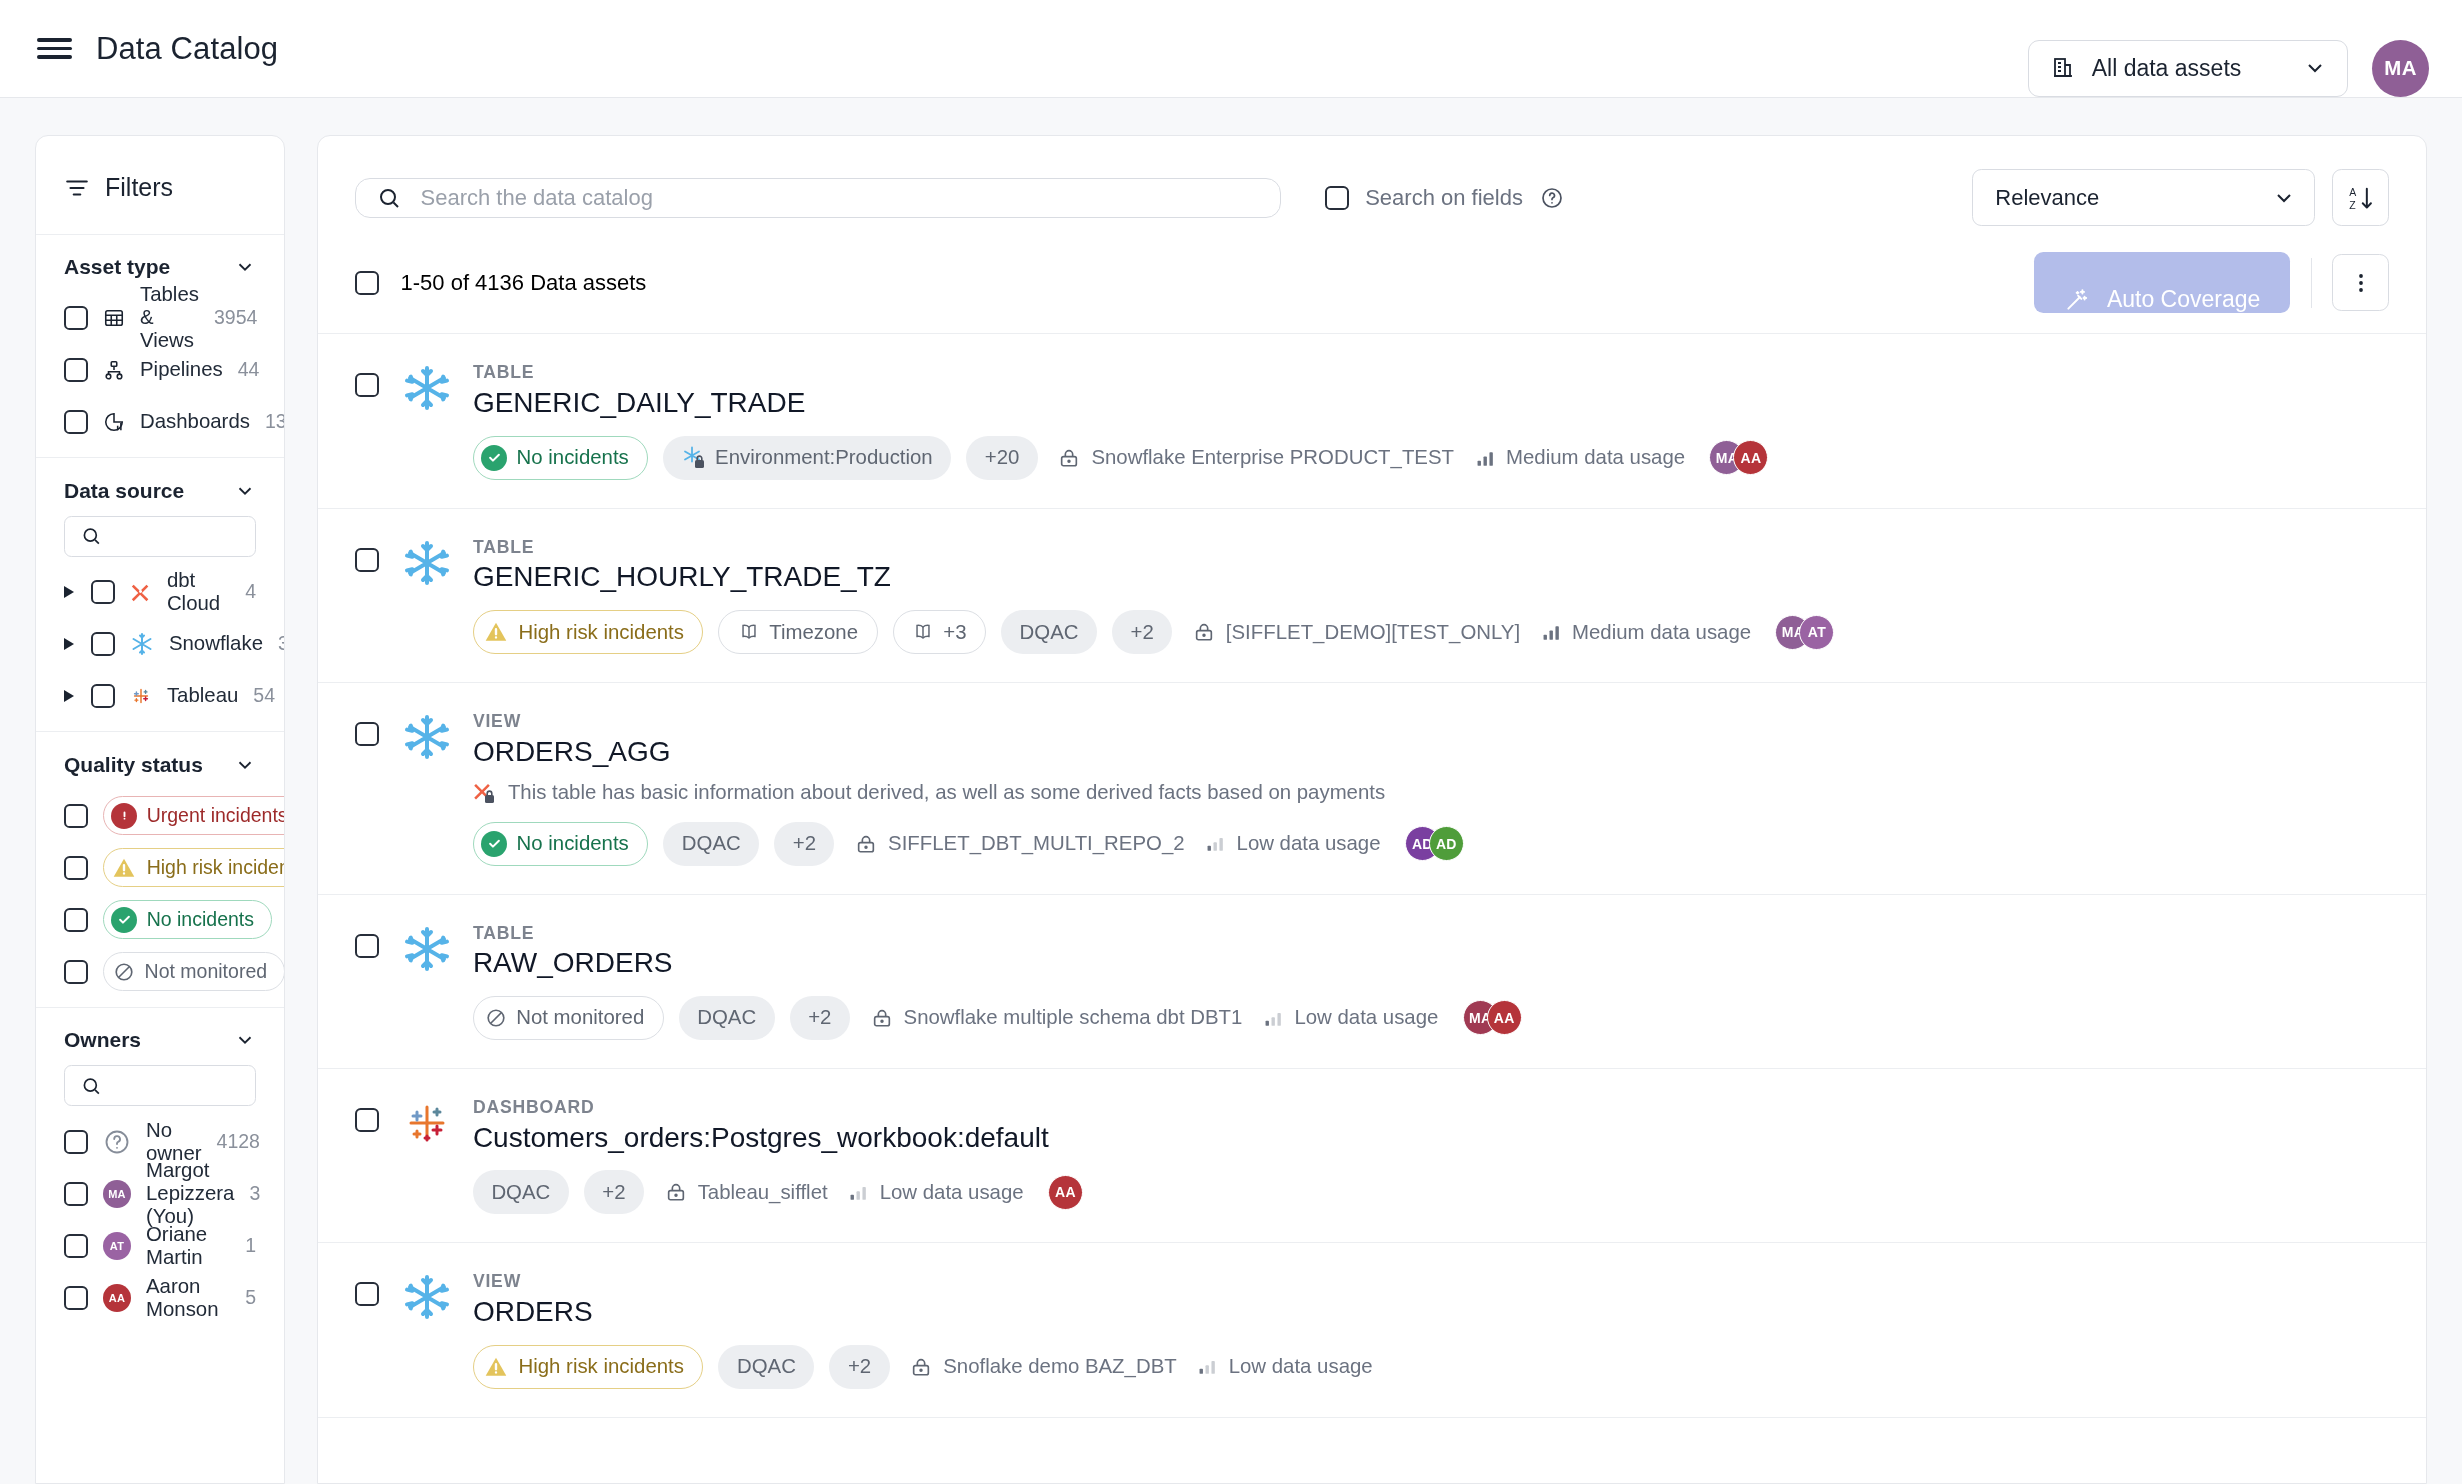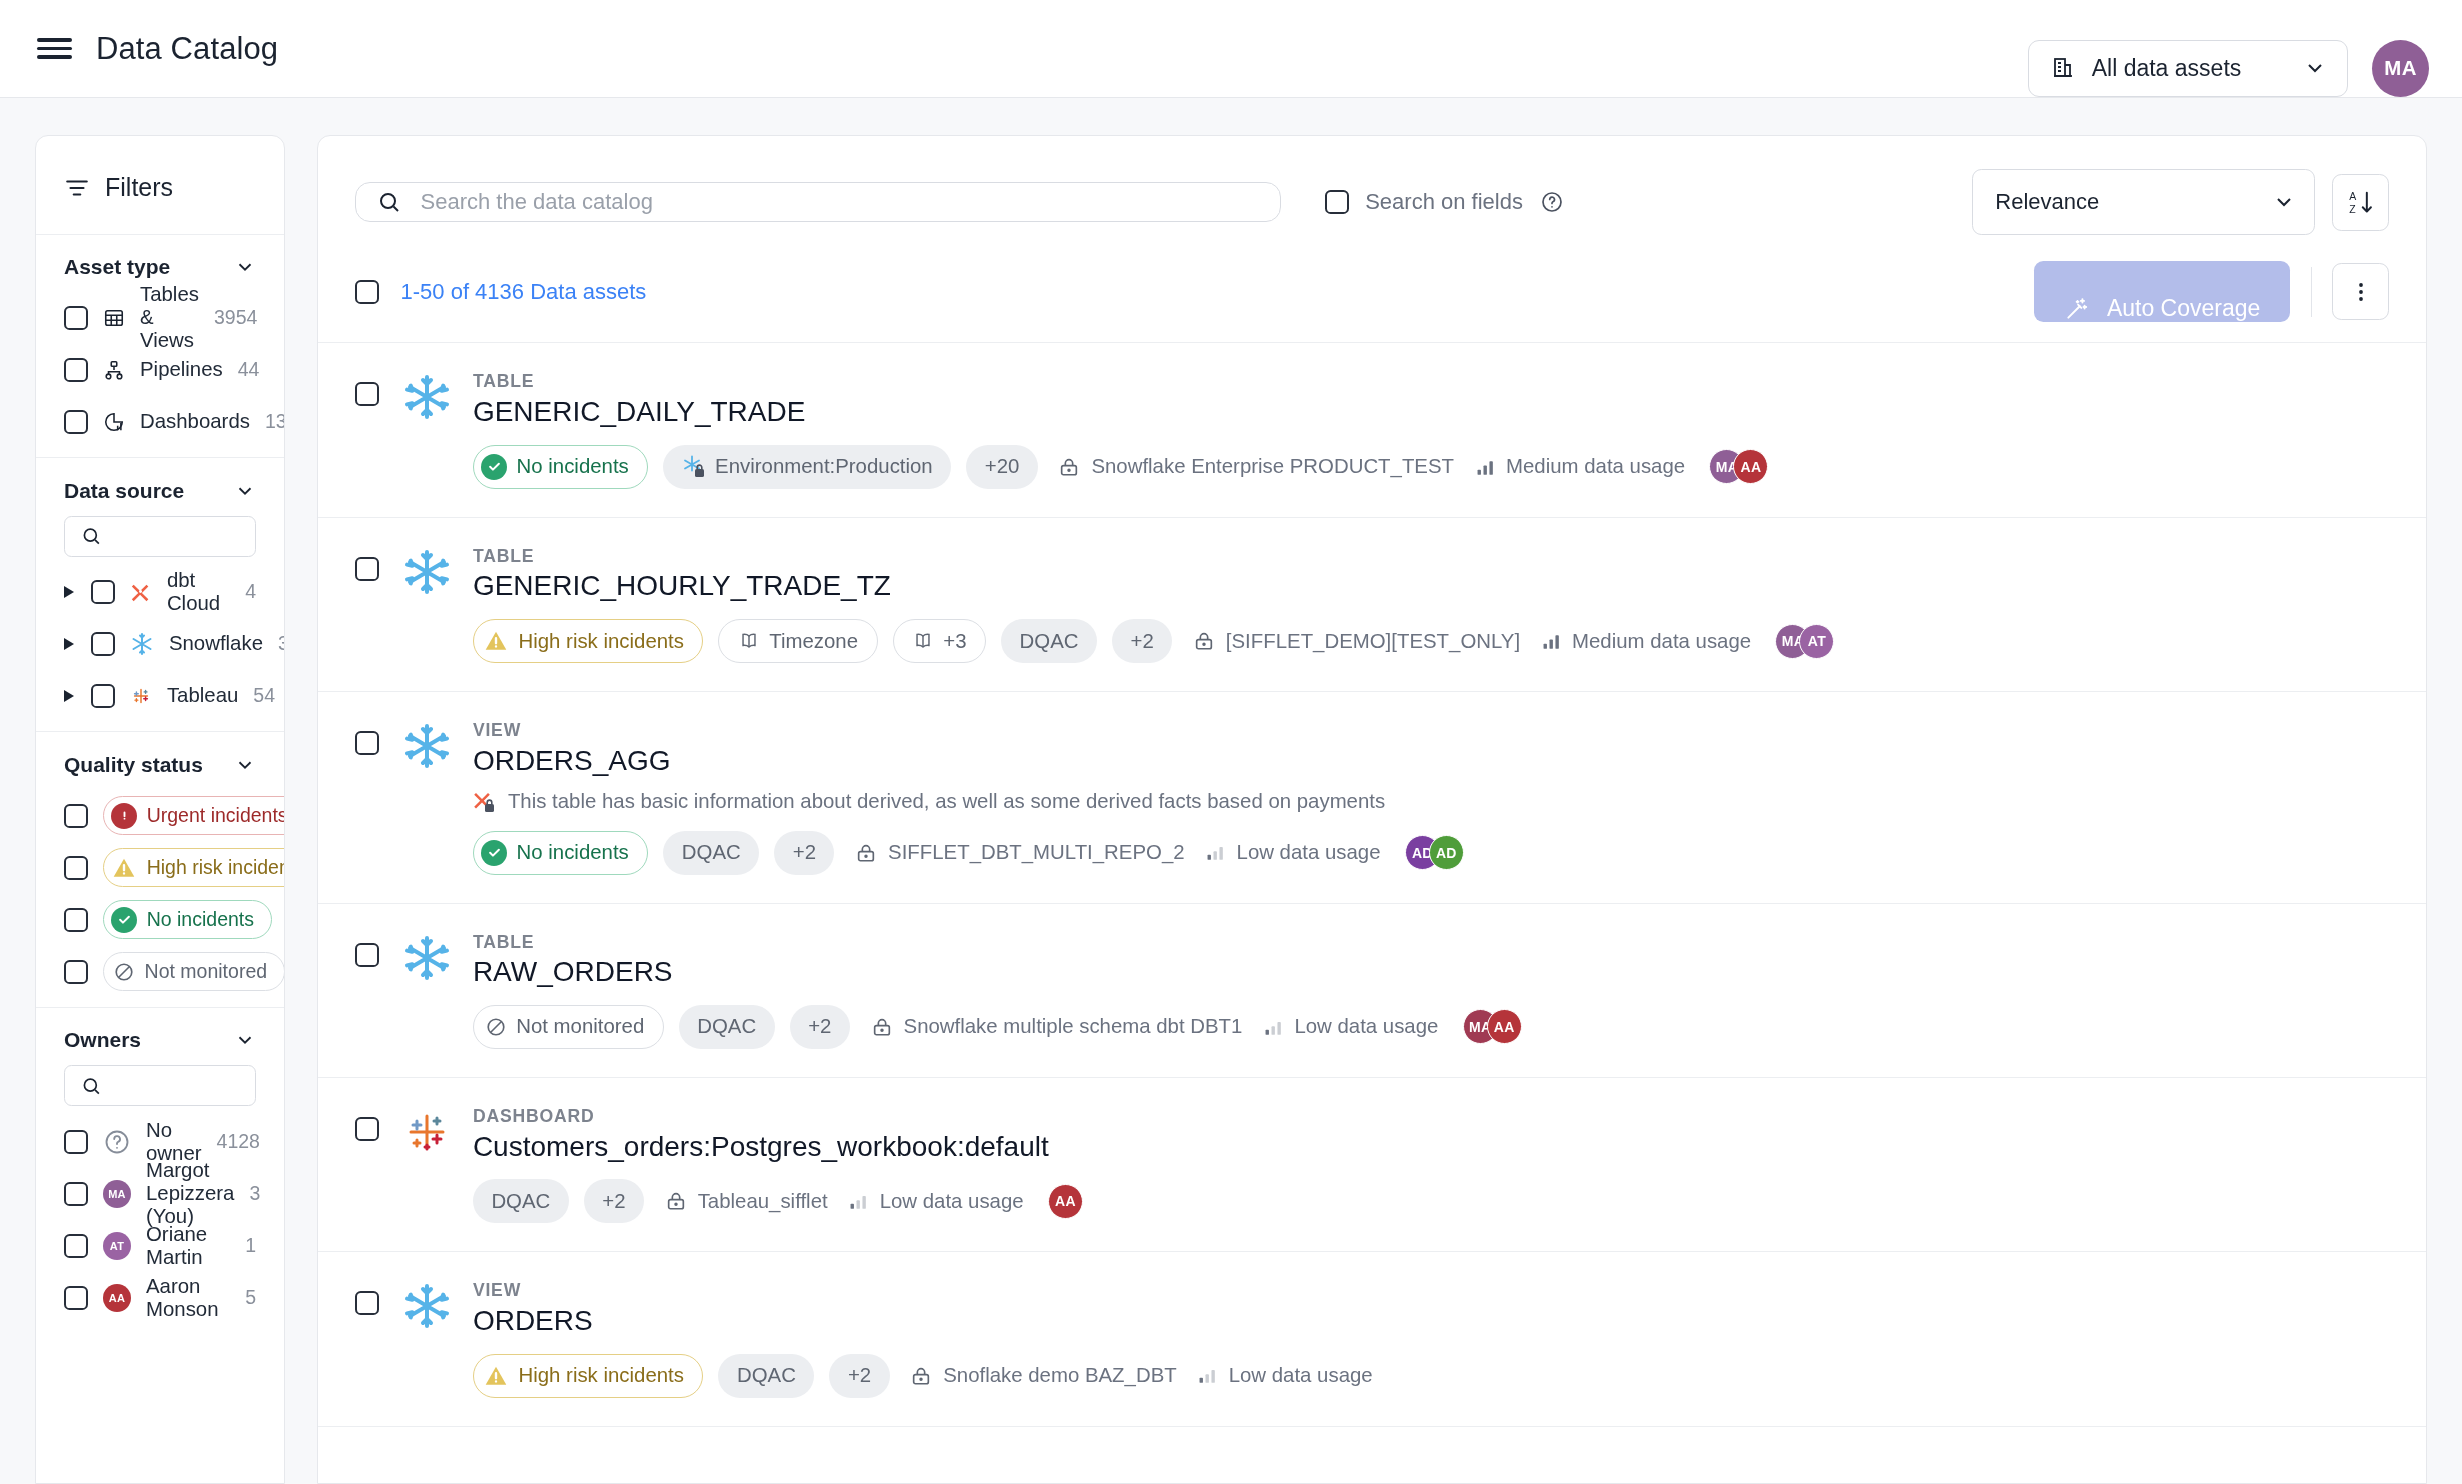--- a/index.html
+++ b/index.html
@@ -92,31 +92,31 @@
   .main-search { position: relative; width: 926px; }
   .main-search input {
     width: 100%; height: 40px; border: 0.9px solid #d9dce2; border-radius: 15px;
     padding: 0 16.7px 0 65px; font-size: 22px; font-family: inherit; color: #1b2330; background: #fff;
   }
   .main-search input::placeholder { color: #9aa0aa; }
   .main-search .sicon { position: absolute; left: 22px; top: 50%; transform: translateY(-50%); }
   .fields-toggle { display: flex; align-items: center; gap: 16.7px; margin-left: 44px; font-size: 22px; color: #6b7280; }
   .sort-wrap { margin-left: auto; display: flex; align-items: center; gap: 16.7px; }
   .sort-select {
-    display: flex; align-items: center; height: 66px; padding: 0 18.5px 0 22px;
+    display: flex; align-items: center; height: 57px; padding: 0 18.5px 0 22px;
     border: 0.9px solid #d9dce2; border-radius: 9.3px; font-size: 22px; gap: 37px;
     min-width: 343px; cursor: pointer; background: #fff;
   }
   .sort-select .label { flex: 1; }
   .icon-btn {
     width: 57px; height: 57px; border: 0.9px solid #d9dce2; border-radius: 9.3px;
     background: #fff; display: flex; align-items: center; justify-content: center; cursor: pointer;
   }
   .count-row { display: flex; align-items: center; padding: 26px 37px 20.4px 37px; }
-  .count-row .label { font-size: 22px; color: #3b82f6; margin-left: 22px; }
+  .count-row .label { font-size: 22px; color: #000000; margin-left: 22px; }
   .count-actions { margin-left: auto; display: flex; align-items: center; gap: 20.4px; }
   .auto-coverage {
     display: flex; align-items: flex-end; gap: 16.7px; height: 61px; padding: 0 30px;
     border-radius: 9.3px; background: #b3bdea; color: #fff; font-size: 23px; cursor: pointer; border: none;
     font-family: inherit;
   }
   .vdiv { width: 0.9px; height: 50px; background: #e2e5ea; }
 
   .rows { border-top: 0.9px solid #eceef1; }
   .row { display: flex; gap: 0; padding: 28px 37px 28px 37px; border-bottom: 0.9px solid #eceef1; align-items: flex-start; }

